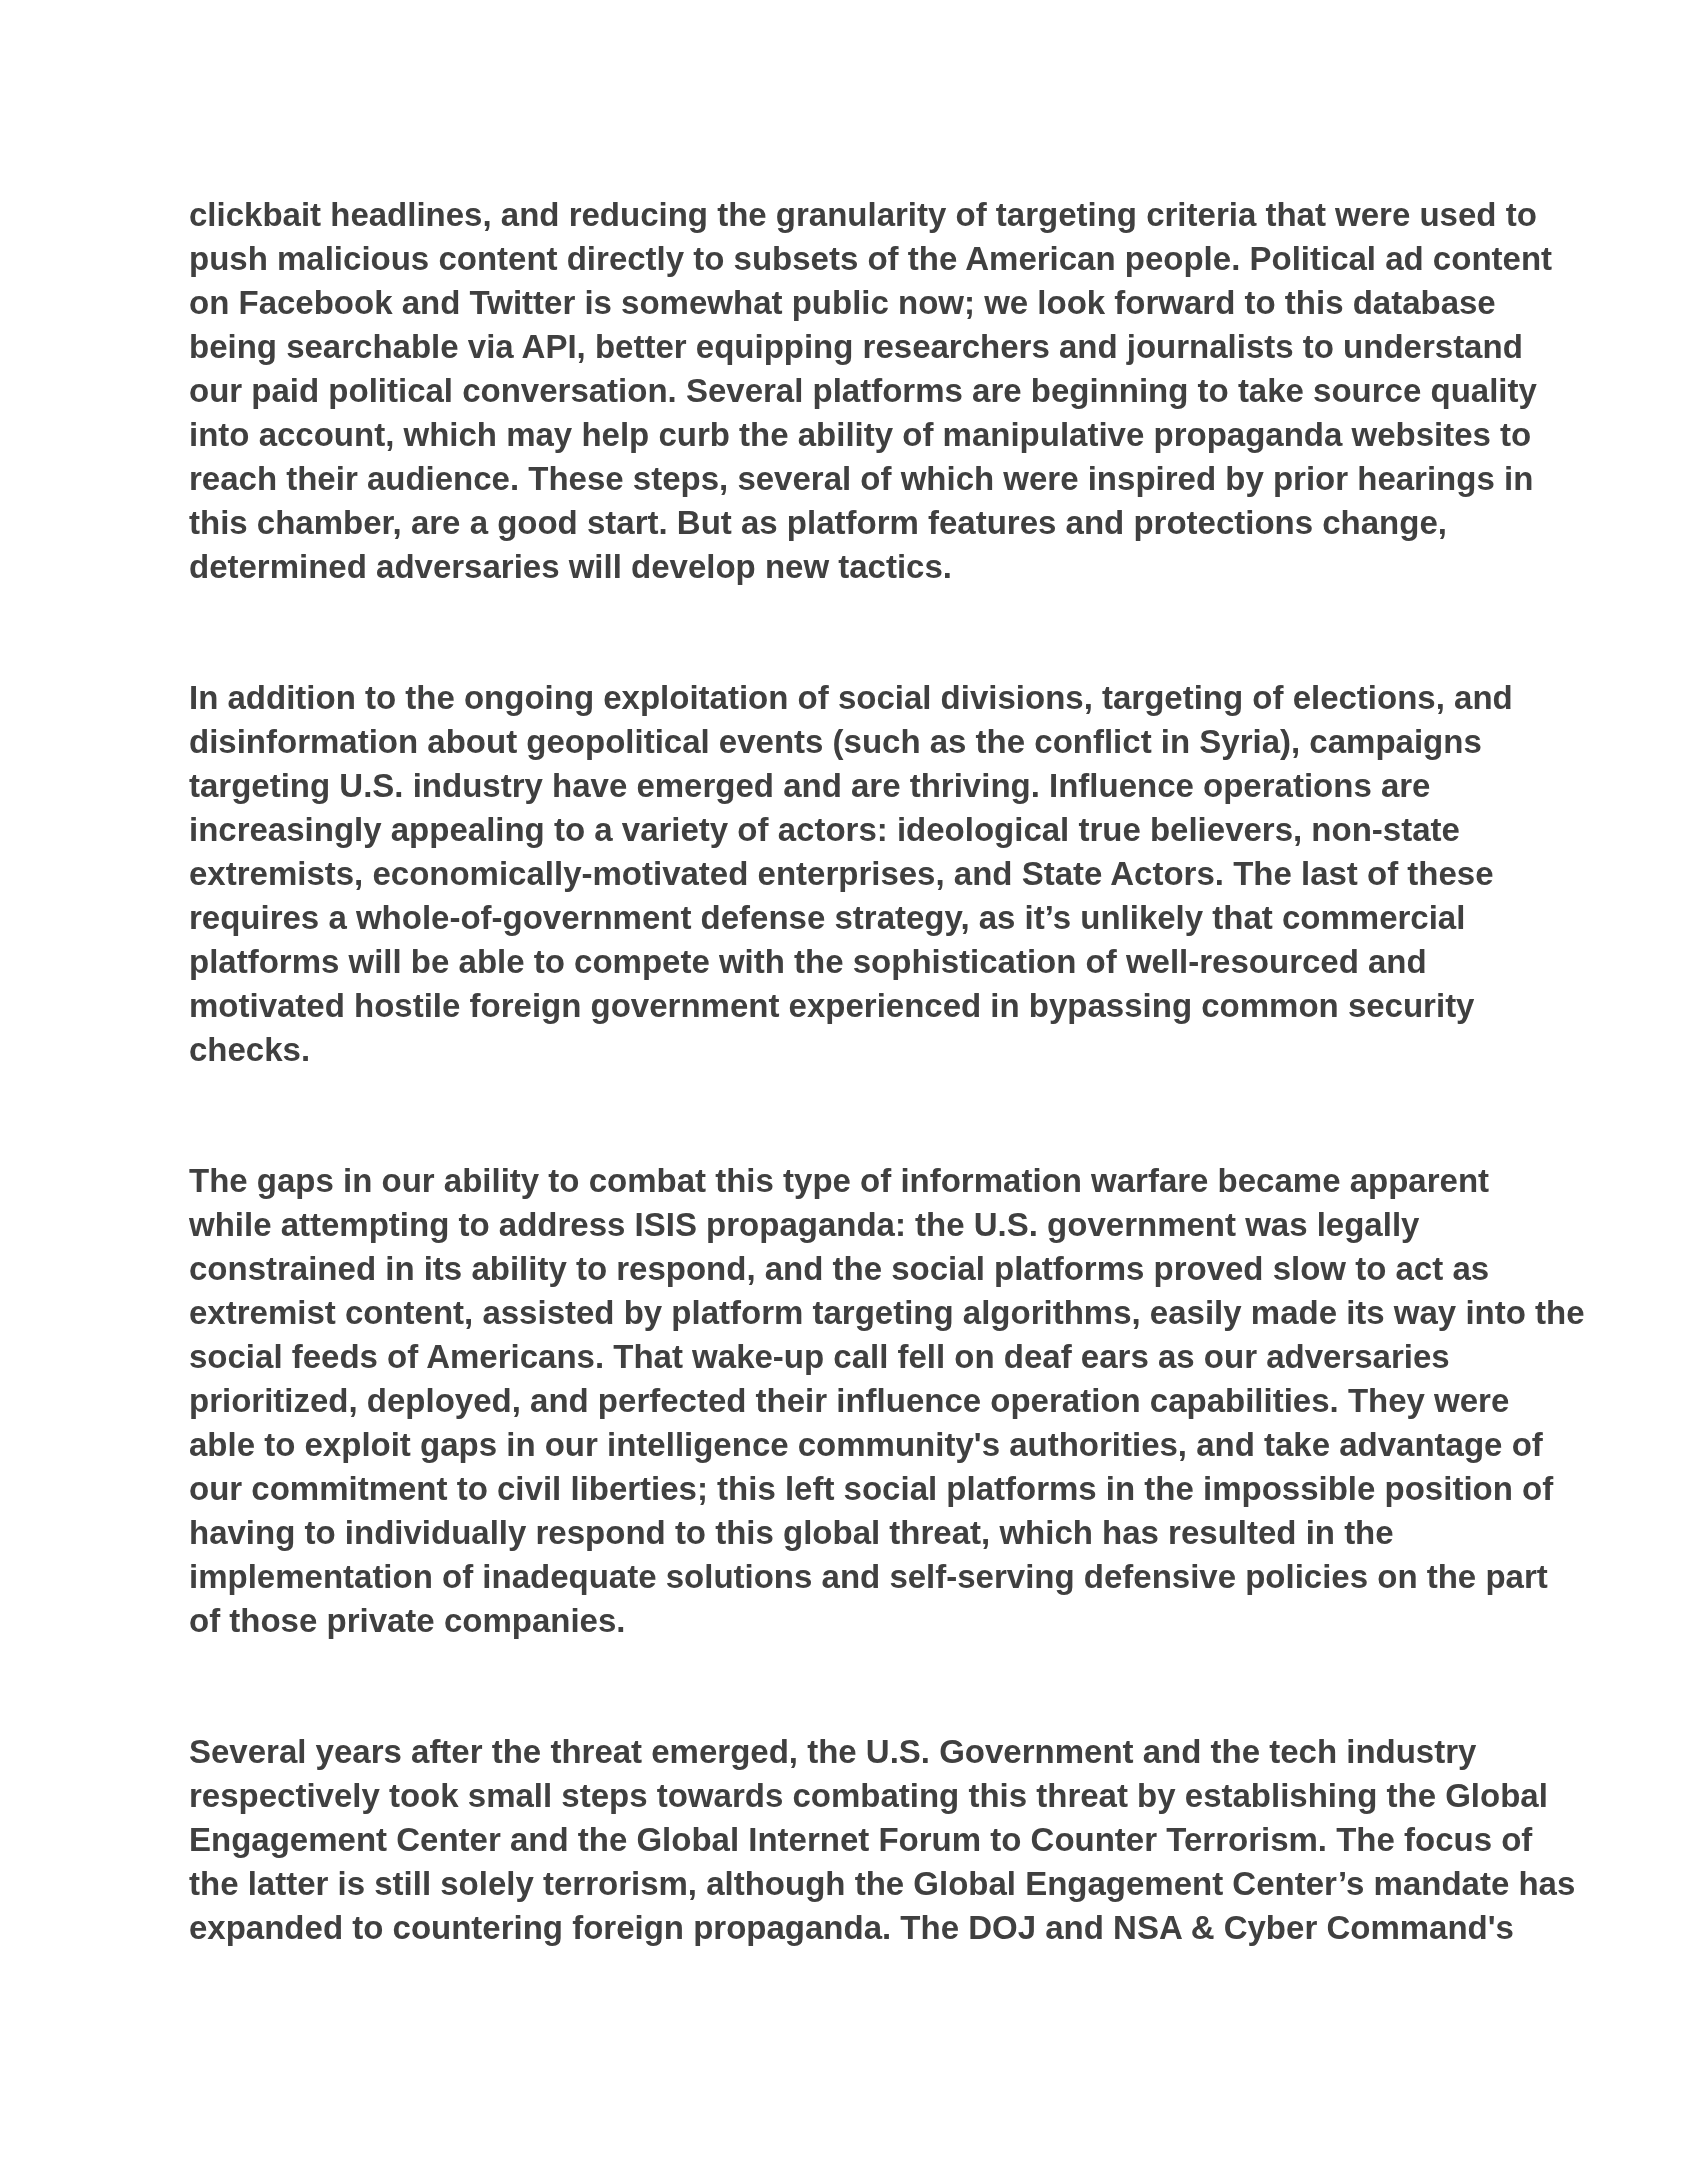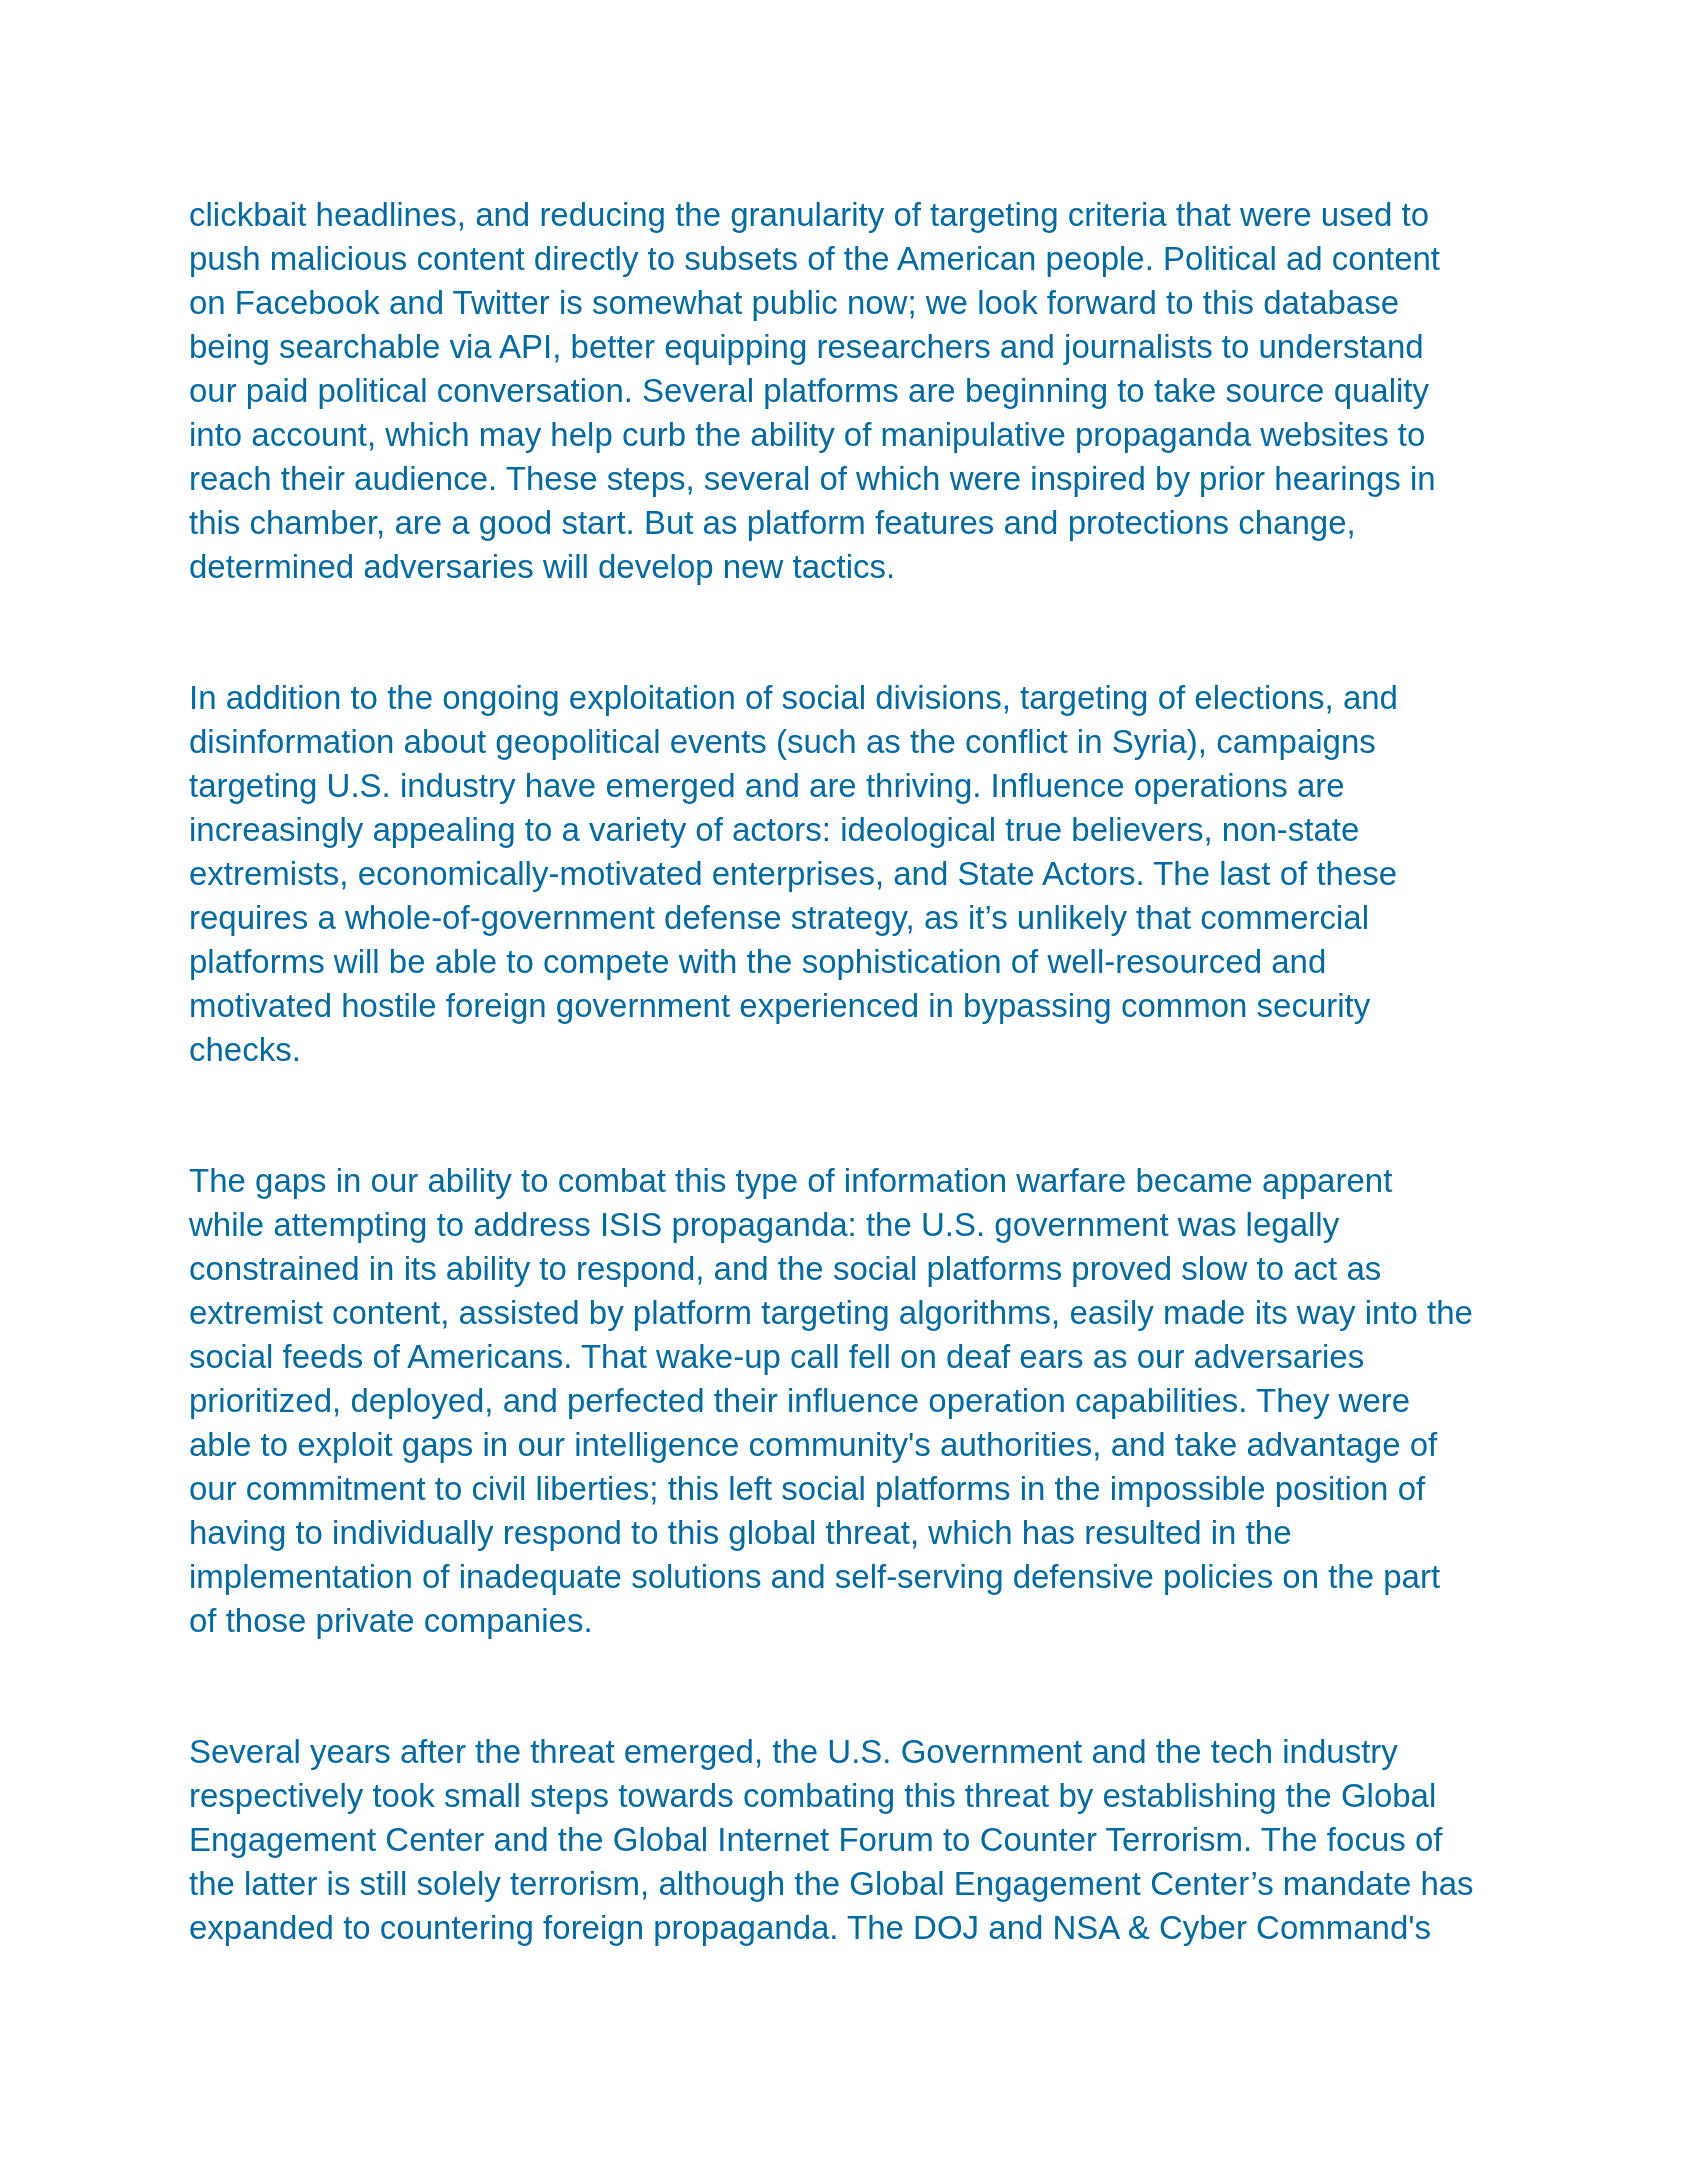--- a/index.html
+++ b/index.html
@@ -34,20 +34,20 @@
     white-space: nowrap; 
   }
   .para:last-child {
     margin-bottom: 14px;
   }
 </style>
 </head>
 <body style="background: rgb(255, 255, 255);">
 
 <div class="page">
-  <div class="content" style="color: #0369a1;">
+  <div class="content" style="color: #404040; font-weight: bold;">
     <p class="para">clickbait headlines, and reducing the granularity of targeting criteria that were used to<br>push malicious content directly to subsets of the American people. Political ad content<br>on Facebook and Twitter is somewhat public now; we look forward to this database<br>being searchable via API, better equipping researchers and journalists to understand<br>our paid political conversation. Several platforms are beginning to take source quality<br>into account, which may help curb the ability of manipulative propaganda websites to<br>reach their audience. These steps, several of which were inspired by prior hearings in<br>this chamber, are a good start. But as platform features and protections change,<br>determined adversaries will develop new tactics.</p>
     <p class="para">In addition to the ongoing exploitation of social divisions, targeting of elections, and<br>disinformation about geopolitical events (such as the conflict in Syria), campaigns<br>targeting U.S. industry have emerged and are thriving. Influence operations are<br>increasingly appealing to a variety of actors: ideological true believers, non-state<br>extremists, economically-motivated enterprises, and State Actors. The last of these<br>requires a whole-of-government defense strategy, as it’s unlikely that commercial<br>platforms will be able to compete with the sophistication of well-resourced and<br>motivated hostile foreign government experienced in bypassing common security<br>checks.</p>
     <p class="para">The gaps in our ability to combat this type of information warfare became apparent<br>while attempting to address ISIS propaganda: the U.S. government was legally<br>constrained in its ability to respond, and the social platforms proved slow to act as<br>extremist content, assisted by platform targeting algorithms, easily made its way into the<br>social feeds of Americans. That wake-up call fell on deaf ears as our adversaries<br>prioritized, deployed, and perfected their influence operation capabilities. They were<br>able to exploit gaps in our intelligence community's authorities, and take advantage of<br>our commitment to civil liberties; this left social platforms in the impossible position of<br>having to individually respond to this global threat, which has resulted in the<br>implementation of inadequate solutions and self-serving defensive policies on the part<br>of those private companies.</p>
     <p class="para">Several years after the threat emerged, the U.S. Government and the tech industry<br>respectively took small steps towards combating this threat by establishing the Global<br>Engagement Center and the Global Internet Forum to Counter Terrorism. The focus of<br>the latter is still solely terrorism, although the Global Engagement Center’s mandate has<br>expanded to countering foreign propaganda. The DOJ and NSA &amp; Cyber Command's</p>
   </div>
 </div>
 
 
 </body></html>

